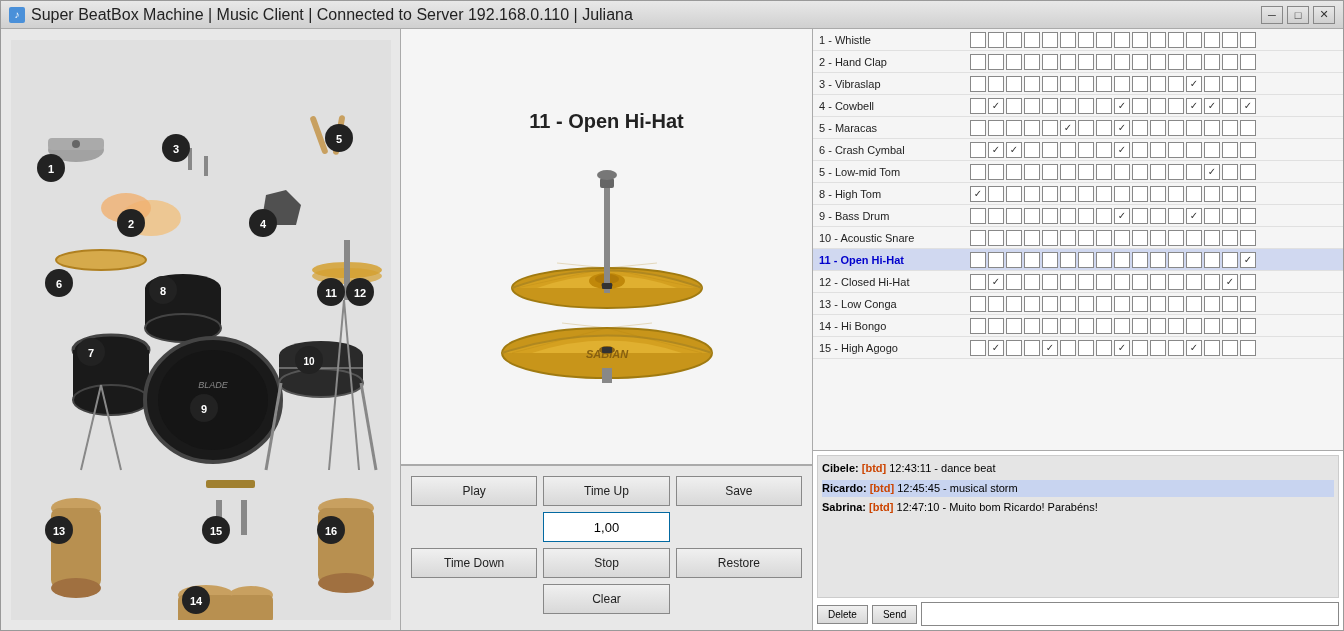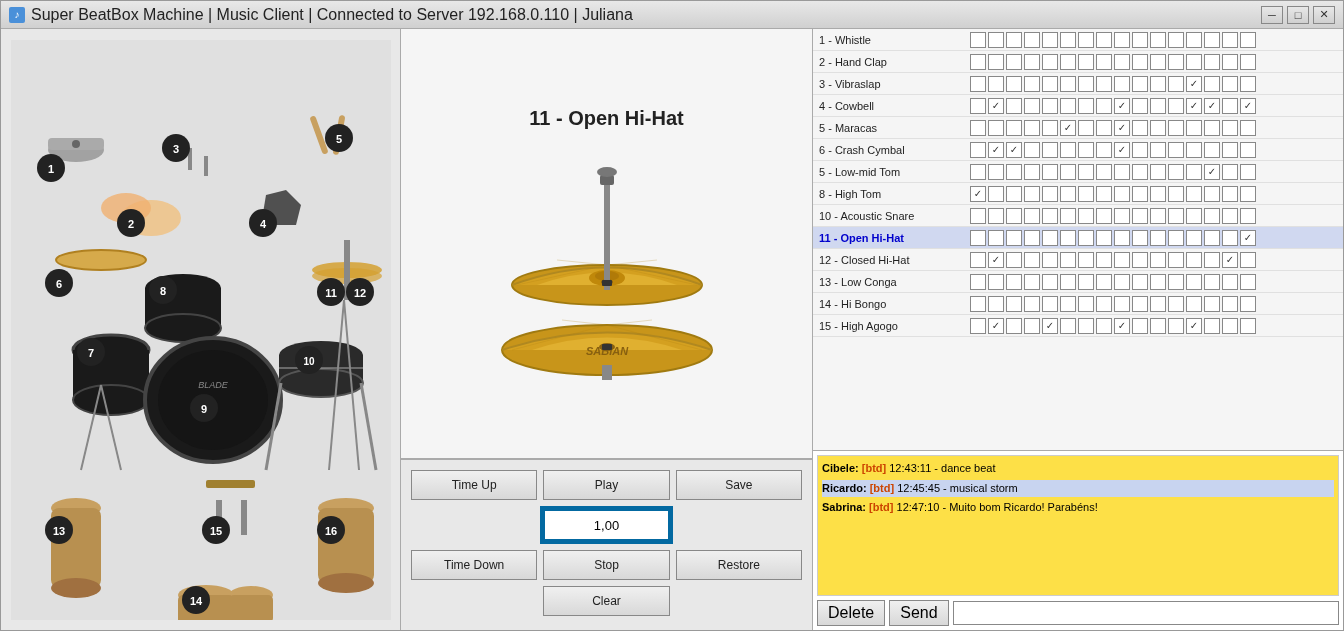--- a/index.html
+++ b/index.html
@@ -125,22 +125,22 @@
       flex: 1;
       height: 30px;
       border: 1px solid #888;
       background: linear-gradient(to bottom, #f0f0f0, #d8d8d8);
       cursor: pointer;
       font-size: 12px;
       color: #222;
     }
     .tempo-display {
       flex: 1;
-      height: 38px;
-      border: 5px solid #0369a1;
+      height: 30px;
+      border: 1px solid #0369a1;
       background: white;
       display: flex;
       align-items: center;
       justify-content: center;
       font-size: 13px;
     }
     
     .right-panel {
       width: 530px;
       min-width: 530px;
@@ -204,41 +204,41 @@
       border-top: 1px solid #aaa;
       height: 180px;
       display: flex;
       flex-direction: column;
       padding: 4px;
     }
     .chat-messages {
       flex: 1;
       overflow-y: auto;
       border: 1px solid #ccc;
-      background: #fde047;
+      background: #e5e5e5;
       padding: 4px;
       font-size: 11px;
       line-height: 1.6;
     }
     .chat-msg { margin-bottom: 2px; }
     .chat-msg .sender { font-weight: bold; }
     .chat-msg .btd { color: #cc4400; font-weight: bold; }
     .chat-msg.highlighted { background: #c8d4f0; }
     .chat-input-row {
       display: flex;
       gap: 4px;
       margin-top: 4px;
       align-items: center;
     }
     .chat-delete-btn, .chat-send-btn {
       padding: 3px 10px;
       border: 1px solid #888;
       background: linear-gradient(to bottom, #f0f0f0, #d8d8d8);
       cursor: pointer;
-      font-size: 16px;
+      font-size: 10px;
     }
     .chat-input {
       flex: 1;
       height: 24px;
       border: 1px solid #888;
       padding: 0 4px;
       font-size: 11px;
     }
   </style>
 </head>
@@ -414,22 +414,22 @@
 
           <rect x="120" y="130" width="10" height="6" fill="#333" rx="1"></rect>
           <rect x="120" y="194" width="10" height="6" fill="#333" rx="1"></rect>
 
           <rect x="120" y="215" width="10" height="15" fill="#888"></rect>
         </svg>
       </div>
 
       <div class="controls-panel">
         <div class="controls-row">
+          <button class="ctrl-btn">Play</button>
           <button class="ctrl-btn">Time Up</button>
-          <button class="ctrl-btn">Play</button>
           <button class="ctrl-btn">Save</button>
         </div>
         <div class="controls-row">
           <div style="flex:1"></div>
           <div class="tempo-display">1,00</div>
           <div style="flex:1"></div>
         </div>
         <div class="controls-row">
           <button class="ctrl-btn">Time Down</button>
           <button class="ctrl-btn">Stop</button>
@@ -608,20 +608,41 @@
               <div class="beat-checkbox"></div>
               <div class="beat-checkbox"></div>
               <div class="beat-checkbox"></div>
               <div class="beat-checkbox"></div>
               <div class="beat-checkbox"></div>
               <div class="beat-checkbox"></div>
               <div class="beat-checkbox"></div>
             </div>
           </div>
           <div class="instrument-row">
+            <span class="instrument-name">9 - Bass Drum</span>
+            <div class="checkboxes-container">
+              <div class="beat-checkbox"></div>
+              <div class="beat-checkbox"></div>
+              <div class="beat-checkbox"></div>
+              <div class="beat-checkbox"></div>
+              <div class="beat-checkbox"></div>
+              <div class="beat-checkbox"></div>
+              <div class="beat-checkbox"></div>
+              <div class="beat-checkbox"></div>
+              <div class="beat-checkbox checked"></div>
+              <div class="beat-checkbox"></div>
+              <div class="beat-checkbox"></div>
+              <div class="beat-checkbox"></div>
+              <div class="beat-checkbox checked"></div>
+              <div class="beat-checkbox"></div>
+              <div class="beat-checkbox"></div>
+              <div class="beat-checkbox"></div>
+            </div>
+          </div>
+          <div class="instrument-row">
             <span class="instrument-name">10 - Acoustic Snare</span>
             <div class="checkboxes-container">
               <div class="beat-checkbox"></div>
               <div class="beat-checkbox"></div>
               <div class="beat-checkbox"></div>
               <div class="beat-checkbox"></div>
               <div class="beat-checkbox"></div>
               <div class="beat-checkbox"></div>
               <div class="beat-checkbox"></div>
               <div class="beat-checkbox"></div>

